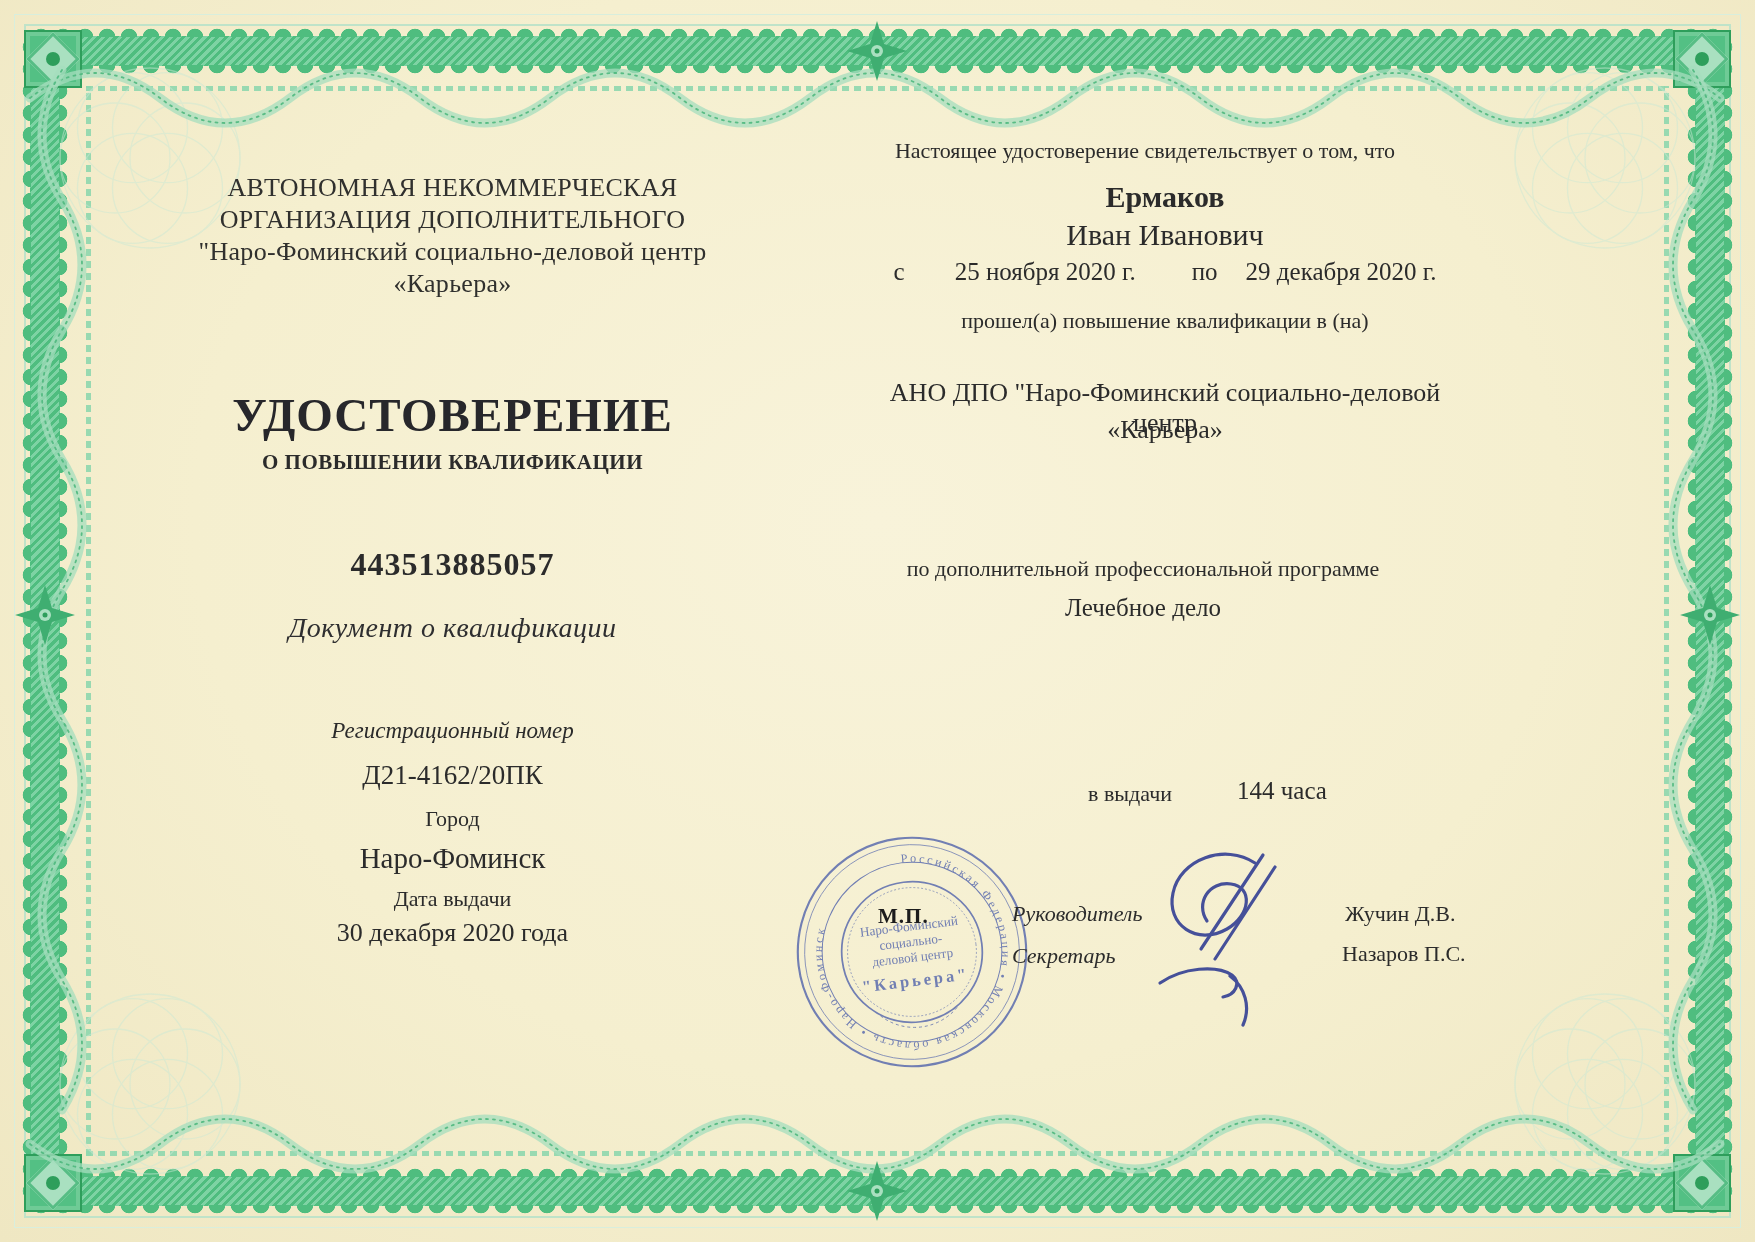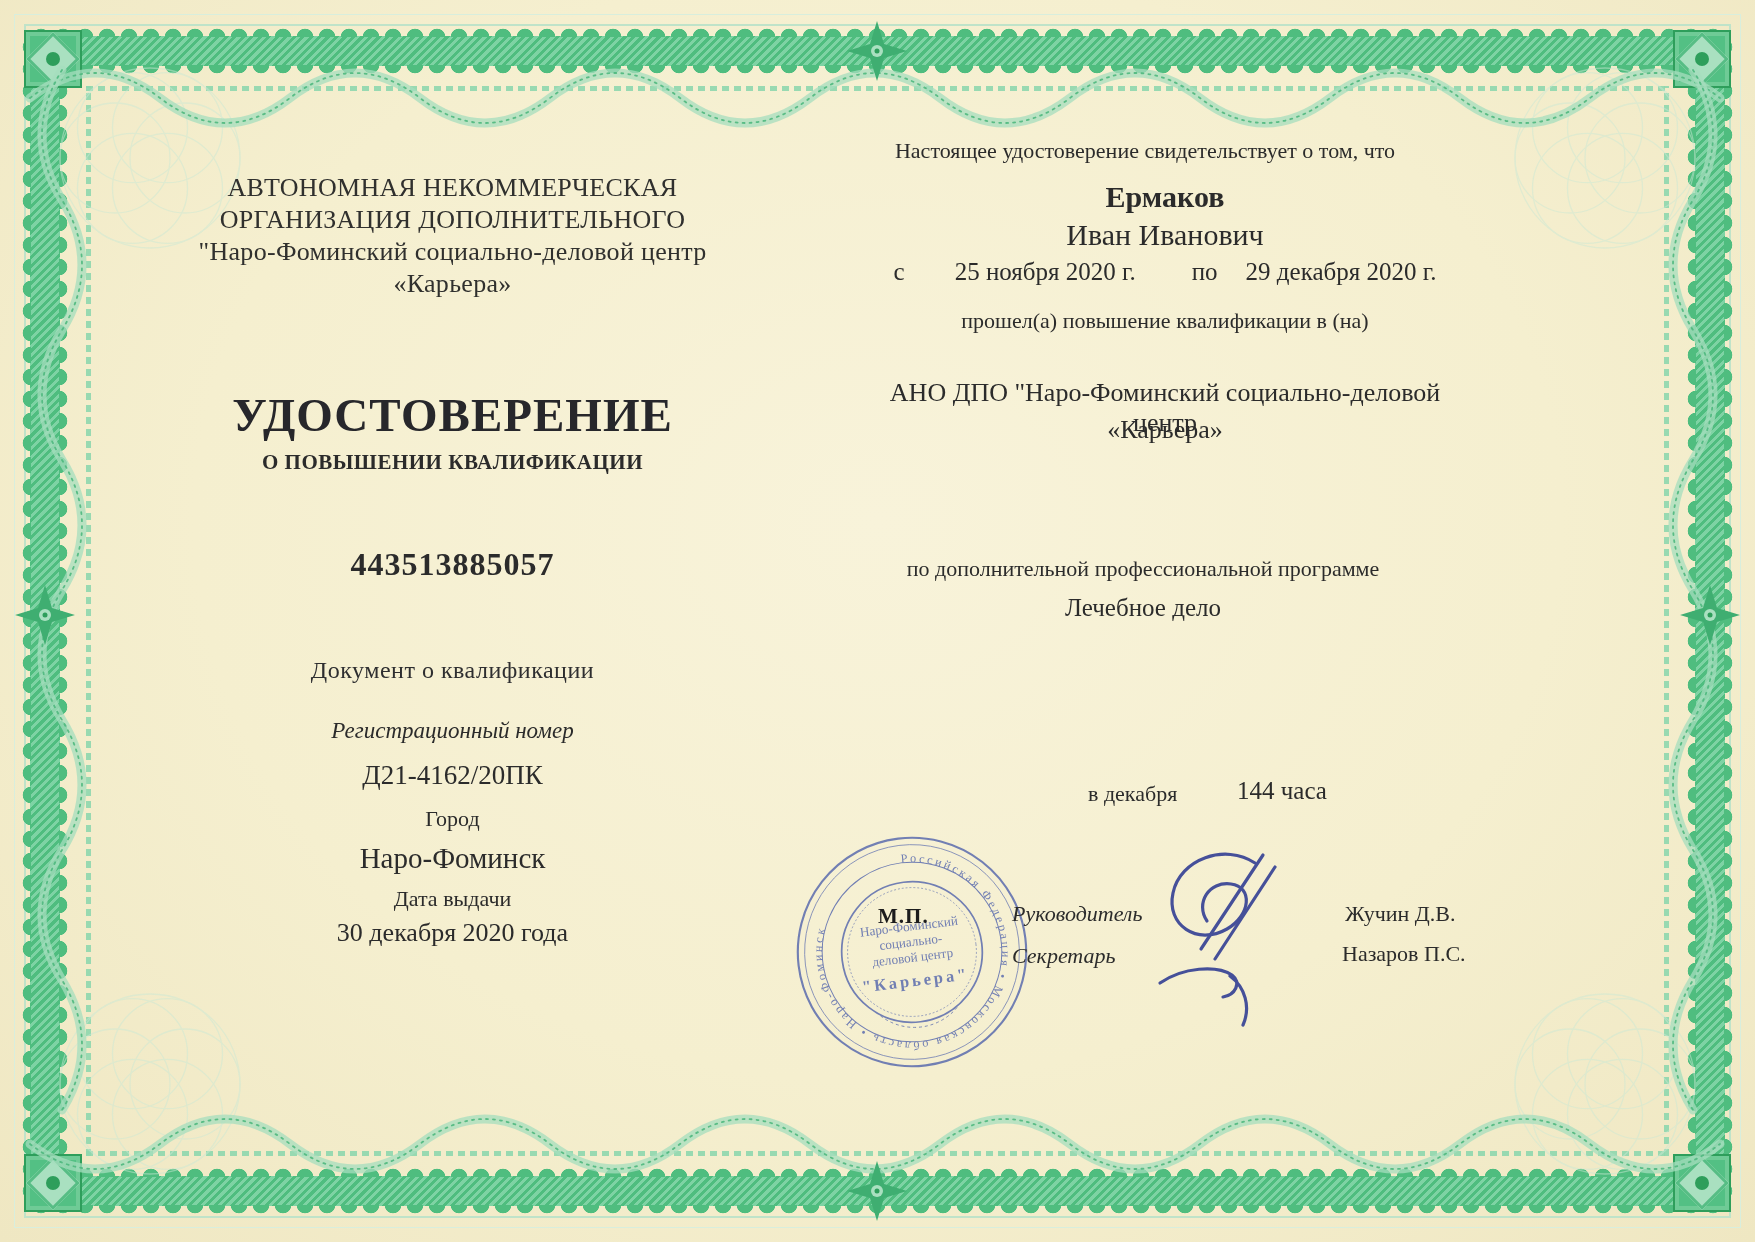--- a/index.html
+++ b/index.html
@@ -48,21 +48,21 @@
   .ribbon-svg{position:absolute;inset:0;width:100%;height:100%;pointer-events:none;}
   
   .abs{position:absolute;}
   .ctr{text-align:center;}
   .col-left{left:175px;width:555px;}
   .col-right{left:870px;width:590px;}
   .org{top:172px;font-size:26px;line-height:32px;letter-spacing:.3px;color:#30302e;}
   .title{top:388px;font-size:47px;font-weight:bold;letter-spacing:1px;color:#27272b;}
   .subtitle{top:450px;font-size:21px;font-weight:bold;letter-spacing:.5px;}
   .number{top:510px;font-size:32px;font-weight:bold;letter-spacing:1px;margin-top:36px;}
-  .doctype{top:612px;font-size:24px;letter-spacing:.5px;color:#2e2e30;margin-top:45px;}
+  .doctype{top:612px;font-size:28px;font-style:italic;letter-spacing:.5px;color:#2e2e30;}
   .reglabel{top:718px;font-size:23px;font-style:italic;}
   .regnum{top:760px;font-size:27px;}
   .citylabel{top:806px;font-size:22px;}
   .cityval{top:842px;font-size:29px;}
   .datelabel{top:886px;font-size:22px;}
   .dateval{top:918px;font-size:26px;}
   .statement{top:138px;font-size:22px;transform:translateX(-20px);}
   .lastname{top:180px;font-size:30px;font-weight:bold;}
   .firstname{top:218px;font-size:30px;}
   .period{top:258px;font-size:25px;display:flex;justify-content:center;align-items:baseline;}
@@ -165,21 +165,21 @@
     <span class="gap1">с</span>
     <span class="gap2">25 ноября 2020 г.</span>
     <span class="gap2">по</span>
     <span>29 декабря 2020 г.</span>
   </div>
   <div class="abs ctr col-right completed">прошел(а) повышение квалификации в (на)</div>
   <div class="abs ctr col-right inst1">АНО ДПО "Наро-Фоминский социально-деловой центр</div>
   <div class="abs ctr col-right inst2">«Карьера»</div>
   <div class="abs ctr col-right proglabel">по дополнительной профессиональной программе</div>
   <div class="abs ctr col-right progname">Лечебное дело</div>
-  <div class="abs vol-label">в декабря</div>
+  <div class="abs vol-label">в выдачи</div>
   <div class="abs vol-value">144 часа</div>
 
   <svg class="abs seal-svg" xmlns="http://www.w3.org/2000/svg" xmlns:xlink="http://www.w3.org/1999/xlink" viewBox="0 0 250 250">
     <g fill="none" stroke="#5b6cae">
       <circle cx="125" cy="125" r="117" stroke-width="2.2"></circle>
       <circle cx="125" cy="125" r="110" stroke-width="0.8"></circle>
       <circle cx="125" cy="125" r="72" stroke-width="1.8"></circle>
       <circle cx="125" cy="125" r="66" stroke-width="0.7" stroke-dasharray="2 2"></circle>
       <path id="sealArc" d="M125,33 a92,92 0 1,1 -0.01,0"></path>
       <path d="M85,186 a57,57 0 0 0 80,0" stroke-width="0.9" stroke-dasharray="3 3"></path>

